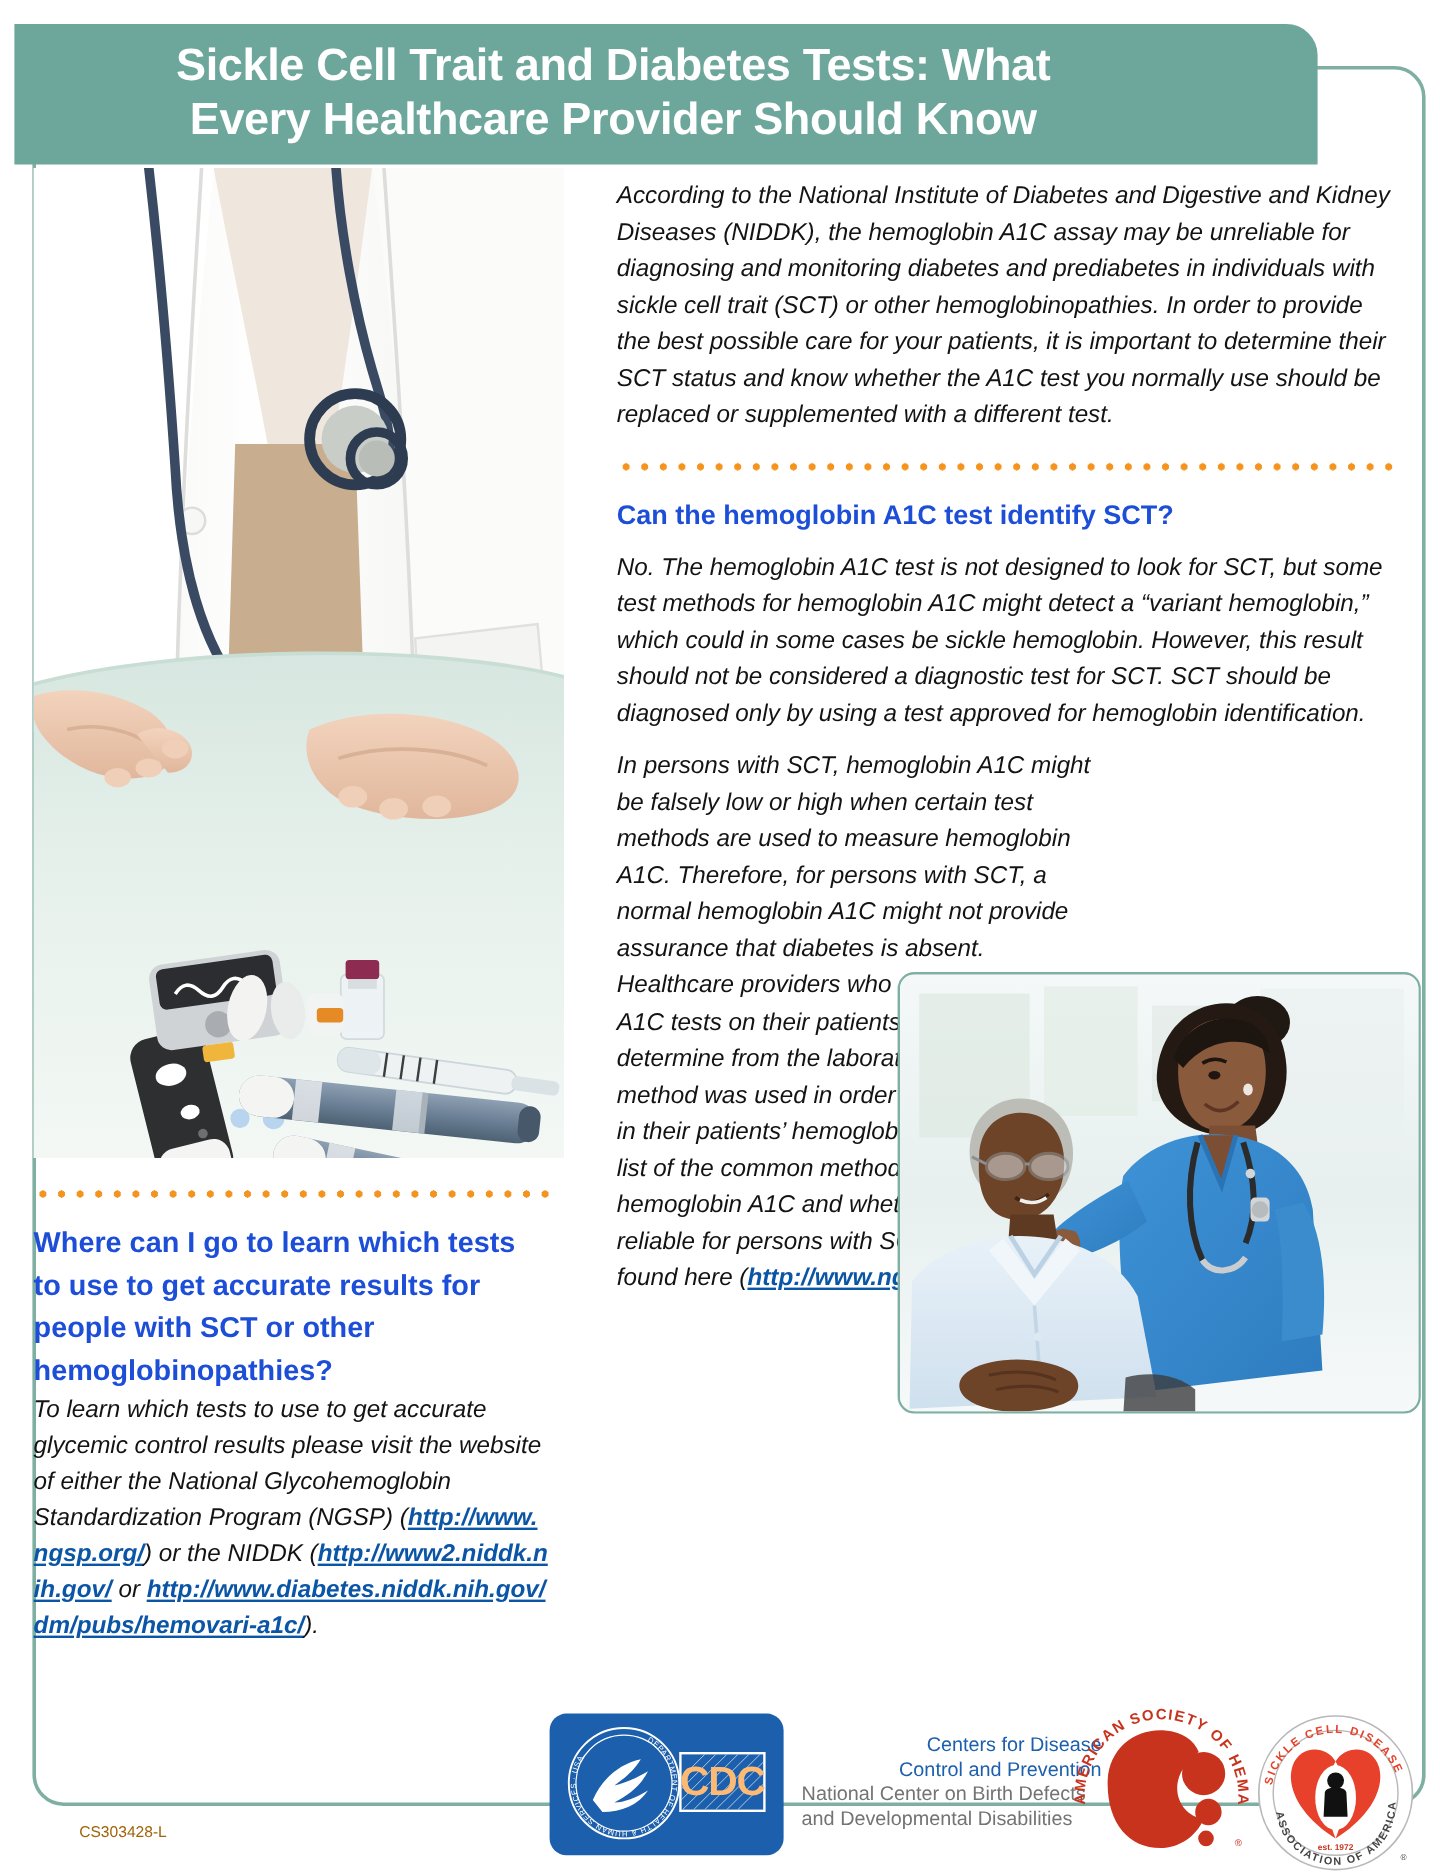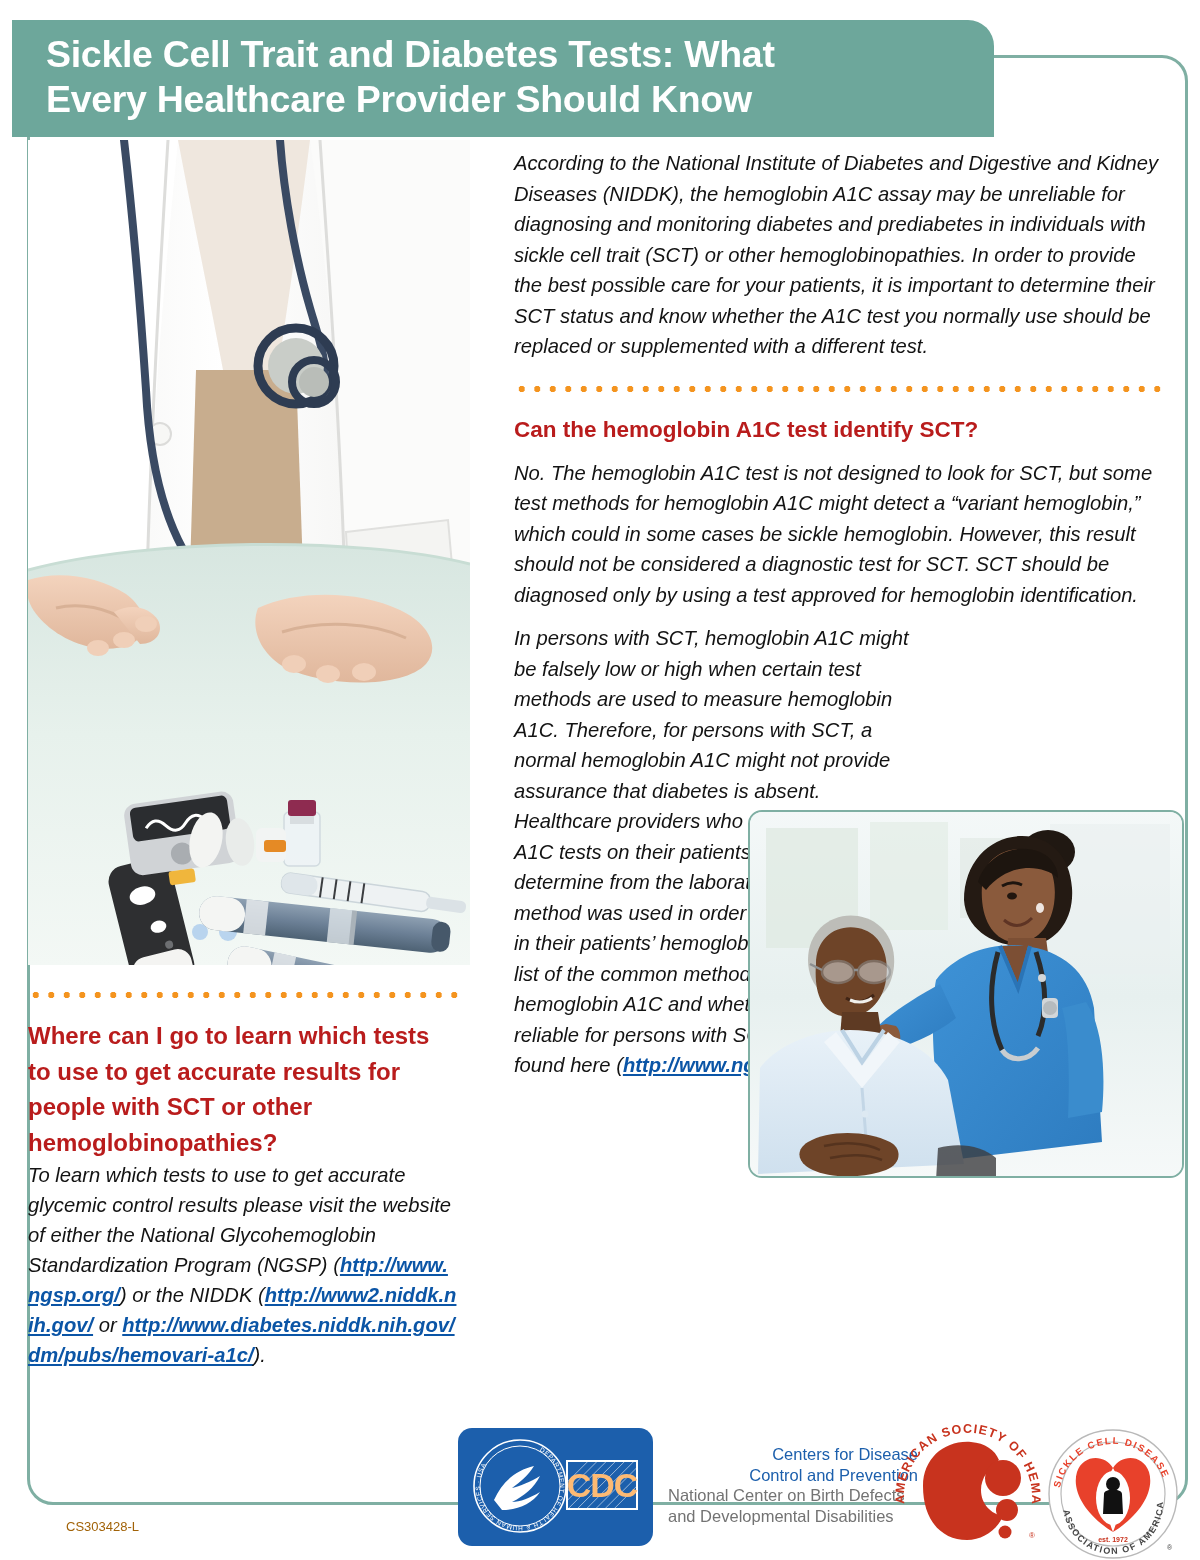--- a/index.html
+++ b/index.html
@@ -17,24 +17,25 @@
     left: 27px; top: 55px; right: 12px; bottom: 55px;
     border: 3px solid #7FAFA3;
     border-radius: 26px;
     pointer-events: none;
   }
 
   
   .header-bar {
     position: absolute;
     left: 12px; top: 20px;
-    width: 982px; height: 117px;
+    width: 1086px; height: 117px;
     background: #6DA79B;
     border-top-right-radius: 26px;
     z-index: 5;
+    text-align: center;
   }
   .header-title {
     position: absolute;
     left: 34px; top: 12px;
     width: 930px;
     color: #ffffff;
     font-size: 37.5px;
     font-weight: bold;
     line-height: 45px;
     letter-spacing: -0.3px;
@@ -65,21 +66,21 @@
   
   .dot-rule {
     height: 10px;
     background-image: radial-gradient(circle, #F4941F 2.9px, rgba(0,0,0,0) 3.1px);
     background-size: 15.5px 10px;
     background-repeat: repeat-x;
     background-position: 0 50%;
   }
 
   .q-heading {
-    color: #b91c1c;
+    color: #1d4ed8;
     font-weight: bold;
     font-size: 22.5px;
     line-height: 28px;
   }
   .q-heading.left {
     font-size: 24px;
     line-height: 35.5px;
   }
   .body-text {
     color: #131313;

